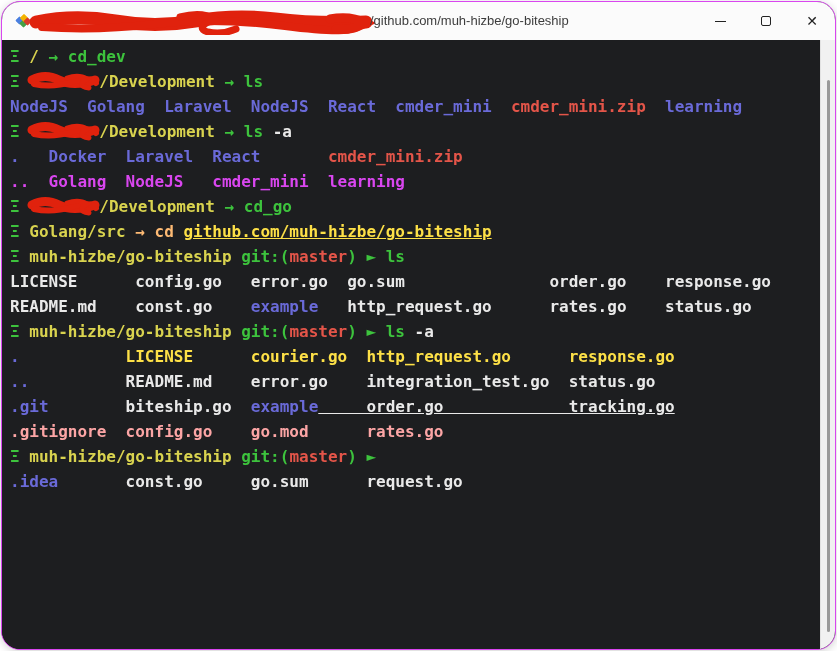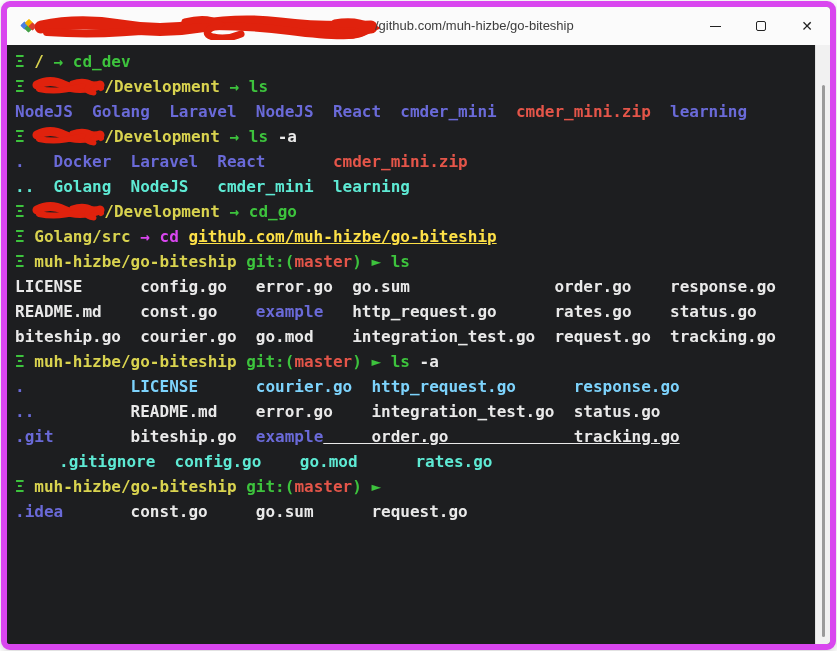--- a/index.html
+++ b/index.html
@@ -1,19 +1,19 @@
 <!DOCTYPE html>
 <html style="--term-bg: #1d1e20;"><head>
 <meta charset="utf-8">
 <style>
   html,body{margin:0;padding:0;width:837px;height:651px;background:#ffffff;overflow:hidden;}
   *{box-sizing:border-box;}
   .window{
-    position:absolute; inset:1px; border-radius:9px;
-    border:6px solid #d946ef; overflow:hidden; background:#1d1e20;
+    position:absolute; inset:1px; border-radius:19px;
+    border:1px solid #d946ef; overflow:hidden; background:#1d1e20;
     box-shadow:0 2px 8px rgba(0,0,0,.18);
   }
   
   .titlebar{
     position:relative; height:38px; background:#fbfbfb;
     font-family:"Liberation Sans",sans-serif;
   }
   .app-icon{position:absolute; left:13px; top:11px; width:16px; height:16px;}
   .title-text{
     position:absolute; left:368px; top:11px; font-size:13px; color:#3d3d3d;
@@ -97,38 +97,37 @@
           </svg></span><span style="color: rgb(217, 211, 79);">/Development</span><span style="color: rgb(61, 195, 61);"> → ls</span></div>
       <div class="t-line"><span style="color: rgb(106, 106, 216);">NodeJS  Golang  Laravel  NodeJS  React  cmder_mini  </span><span style="color: rgb(228, 85, 73);">cmder_mini.zip</span><span style="color: rgb(106, 106, 216);">  learning</span></div>
       <div class="t-line"><span style="color: rgb(61, 195, 61);">Ξ </span><span class="redact"><svg width="74" height="24" viewBox="0 0 74 24">
             <g stroke="#e0220d" fill="none" stroke-linecap="round">
               <path d="M5 11 Q 18 4 32 11 T 68 11" stroke-width="9"></path>
               <path d="M7 15 Q 25 19 45 13 T 69 14" stroke-width="6"></path>
               <path d="M40 9 q 12 -4 20 1 q -12 7 2 9" stroke-width="5"></path>
             </g>
           </svg></span><span style="color: rgb(217, 211, 79);">/Development</span><span style="color: rgb(61, 195, 61);"> → ls</span><span style="color: rgb(233, 233, 233);"> -a</span></div>
       <div class="t-line"><span style="color: rgb(106, 106, 216);">.   Docker  Laravel  React       </span><span style="color: rgb(228, 85, 73);">cmder_mini.zip</span></div>
-      <div class="t-line"><span style="color: #5eead4;">..  Golang  NodeJS   cmder_mini  learning</span></div>
+      <div class="t-line"><span style="color: #d946ef;">..  Golang  NodeJS   cmder_mini  learning</span></div>
       <div class="t-line"><span style="color: rgb(61, 195, 61);">Ξ </span><span class="redact"><svg width="74" height="24" viewBox="0 0 74 24">
             <g stroke="#e0220d" fill="none" stroke-linecap="round">
               <path d="M5 11 Q 18 4 32 11 T 68 11" stroke-width="9"></path>
               <path d="M7 15 Q 25 19 45 13 T 69 14" stroke-width="6"></path>
               <path d="M40 9 q 12 -4 20 1 q -12 7 2 9" stroke-width="5"></path>
             </g>
           </svg></span><span style="color: rgb(217, 211, 79);">/Development</span><span style="color: rgb(61, 195, 61);"> → cd_go</span></div>
-      <div class="t-line"><span style="color: rgb(61, 195, 61);">Ξ </span><span style="color: rgb(217, 211, 79);">Golang/src</span><span style="color: #d946ef;"> → cd </span><span style="color: #fde047; text-decoration: underline;">github.com/muh-hizbe/go-biteship</span></div>
+      <div class="t-line"><span style="color: rgb(61, 195, 61);">Ξ </span><span style="color: rgb(217, 211, 79);">Golang/src</span><span style="color: #fdba74;"> → cd </span><span style="color: #fde047; text-decoration: underline;">github.com/muh-hizbe/go-biteship</span></div>
       <div class="t-line"><span style="color: rgb(61, 195, 61);">Ξ </span><span style="color: rgb(217, 211, 79);">muh-hizbe/go-biteship</span><span style="color: rgb(233, 233, 233);"> </span><span style="color: rgb(61, 195, 61);">git:(</span><span style="color: rgb(228, 85, 73);">master</span><span style="color: rgb(61, 195, 61);">) ► ls</span></div>
       <div class="t-line"><span style="color: rgb(233, 233, 233);">LICENSE      config.go   error.go  go.sum               order.go    response.go</span></div>
       <div class="t-line"><span style="color: rgb(233, 233, 233);">README.md    const.go    </span><span style="color: rgb(106, 106, 216);">example</span><span style="color: rgb(233, 233, 233);">   http_request.go      rates.go    status.go</span></div>
-      <div class="t-line"><span style="color: rgb(233, 233, 233);">biteship.go  courier.go  go.mod    integration_test.go  request.go  tracking.go</span></div>
       <div class="t-line"><span style="color: rgb(61, 195, 61);">Ξ </span><span style="color: rgb(217, 211, 79);">muh-hizbe/go-biteship</span><span style="color: rgb(233, 233, 233);"> </span><span style="color: rgb(61, 195, 61);">git:(</span><span style="color: rgb(228, 85, 73);">master</span><span style="color: rgb(61, 195, 61);">) ► ls</span><span style="color: rgb(233, 233, 233);"> -a</span></div>
-      <div class="t-line"><span style="color: rgb(106, 106, 216);">.</span><span style="color: #7dd3fc; text-align: right;">           LICENSE      courier.go  http_request.go      response.go</span></div>
+      <div class="t-line"><span style="color: rgb(106, 106, 216);">.</span><span style="color: #fde047; text-align: right;">           LICENSE      courier.go  http_request.go      response.go</span></div>
       <div class="t-line"><span style="color: rgb(106, 106, 216);">..</span><span style="color: rgb(233, 233, 233); margin-top: 40px;">          README.md    error.go    integration_test.go  status.go</span></div>
       <div class="t-line"><span style="color: rgb(106, 106, 216);">.git</span><span style="color: rgb(233, 233, 233);">        biteship.go  </span><span style="color: rgb(106, 106, 216);">example</span><span style="color: rgb(233, 233, 233); text-decoration: underline;">     order.go             tracking.go</span></div>
-      <div class="t-line"><span style="color: #5eead4; margin-left: 44px;">.gitignore  config.go    go.mod      rates.go</span></div>
+      <div class="t-line"><span style="color: #fca5a5;">.gitignore  config.go    go.mod      rates.go</span></div>
       <div class="t-line"><span style="color: rgb(61, 195, 61);">Ξ </span><span style="color: rgb(217, 211, 79);">muh-hizbe/go-biteship</span><span style="color: rgb(233, 233, 233);"> </span><span style="color: rgb(61, 195, 61);">git:(</span><span style="color: rgb(228, 85, 73);">master</span><span style="color: rgb(61, 195, 61);">) ►</span></div>
       <div class="t-line"><span style="color: rgb(106, 106, 216);">.idea</span><span style="color: rgb(233, 233, 233);">       const.go     go.sum      request.go</span></div>
     </div>
 
   <div class="scrollbar">
     <div class="scroll-thumb"></div>
   </div>
 
 </div>
 

